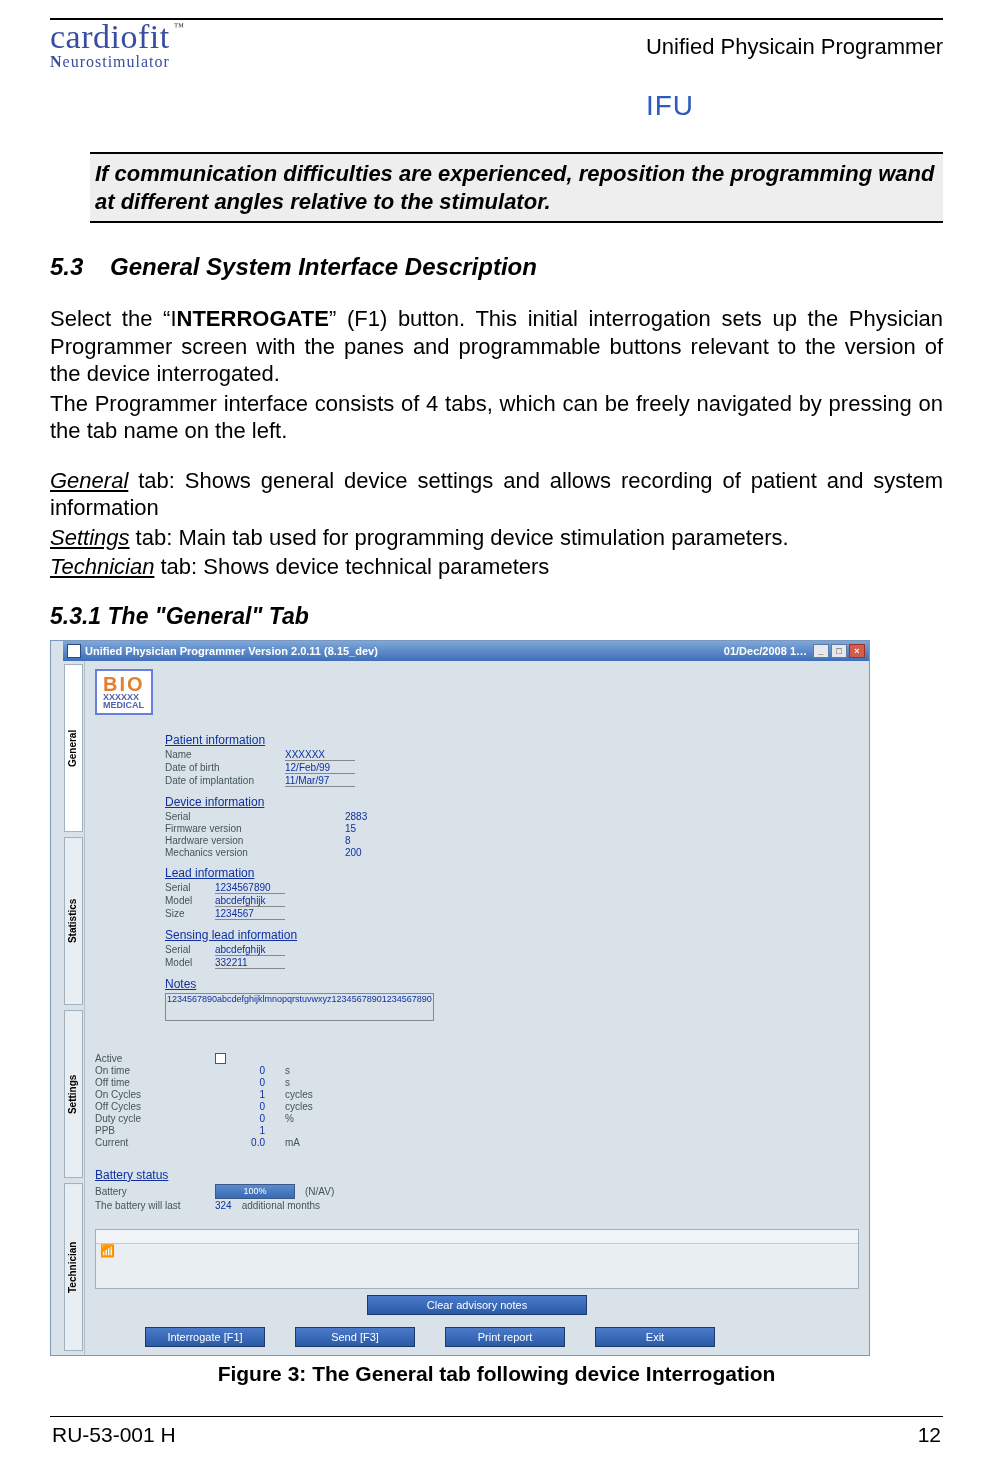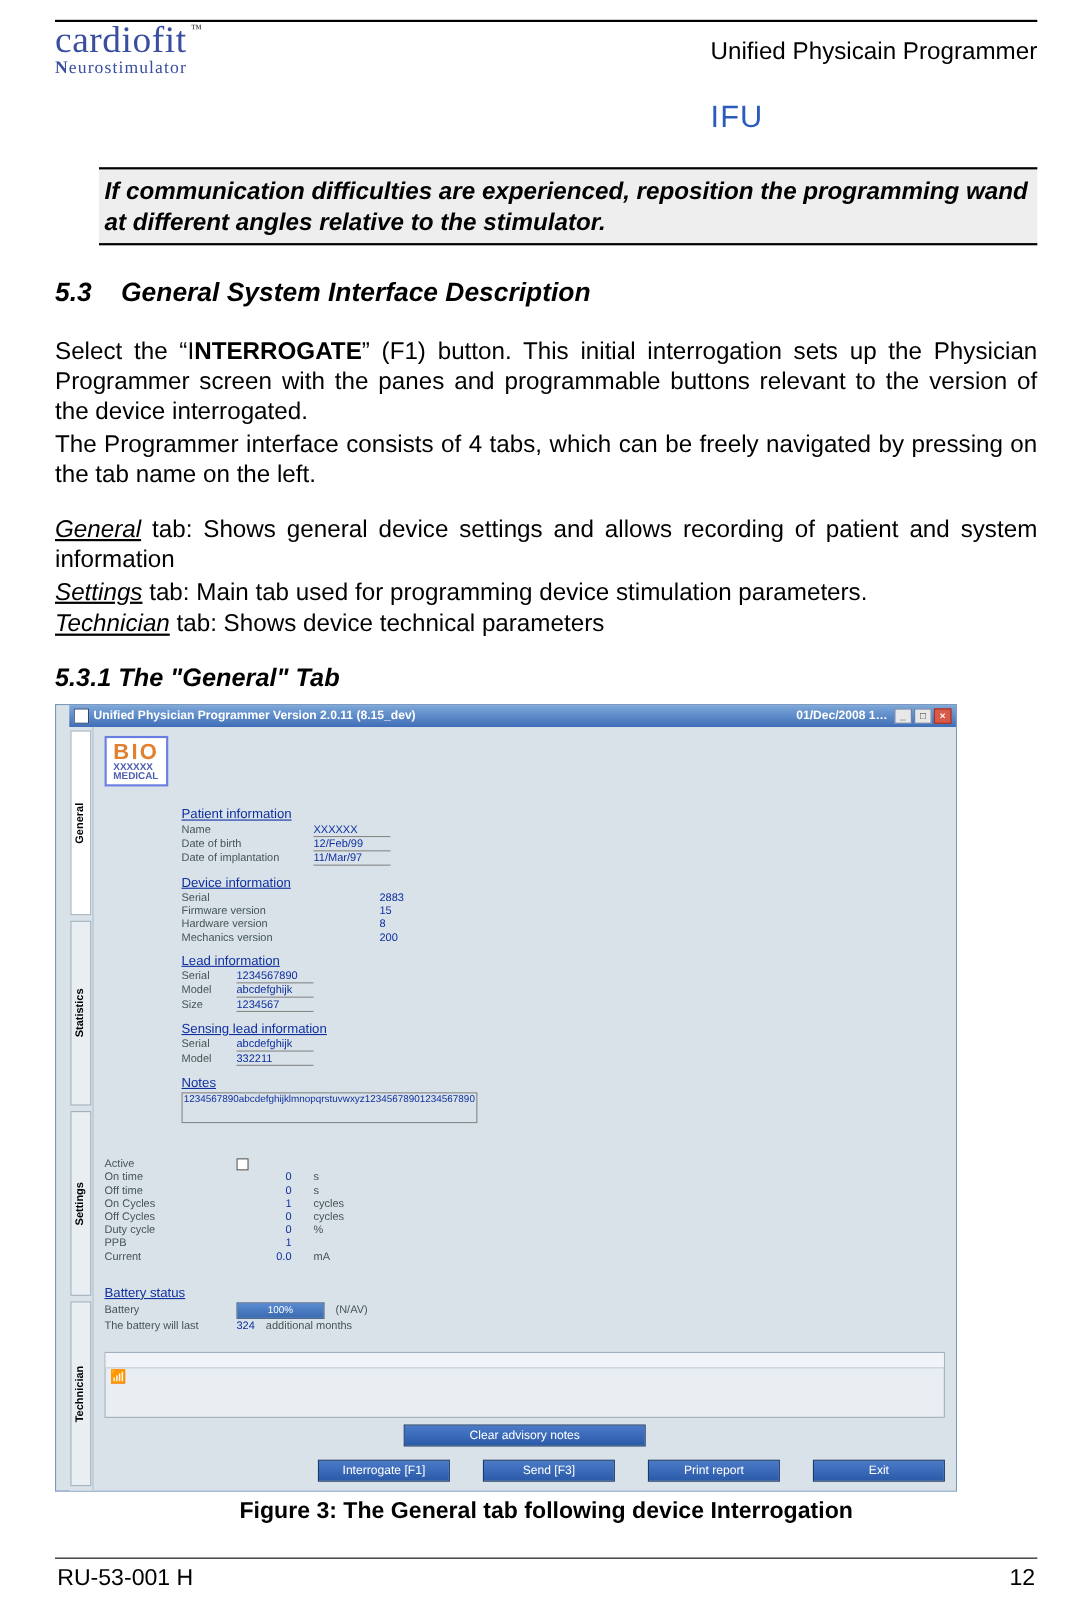--- a/index.html
+++ b/index.html
@@ -198,21 +198,21 @@
   .advisory-head {
     background:#f0f4f8;
     border-bottom:1px solid #c0ccd4;
     height:14px;
   }
   .sig-icon { font-size:12px; color:#c0a020; padding:4px;}
   .btn-row {
     display:flex;
     gap:30px;
     margin-top:12px;
-    justify-content:flex-end;
+    justify-content:flex-start;
     padding-left:50px;
   }
   .app-btn, .app-btn-wide {
     background: linear-gradient(#4a7ac8,#2a5aa8);
     color:#fff;
     border:1px solid #1a3a6a;
     font-size:11px;
     text-align:center;
     padding:3px 0;
     width:120px;

